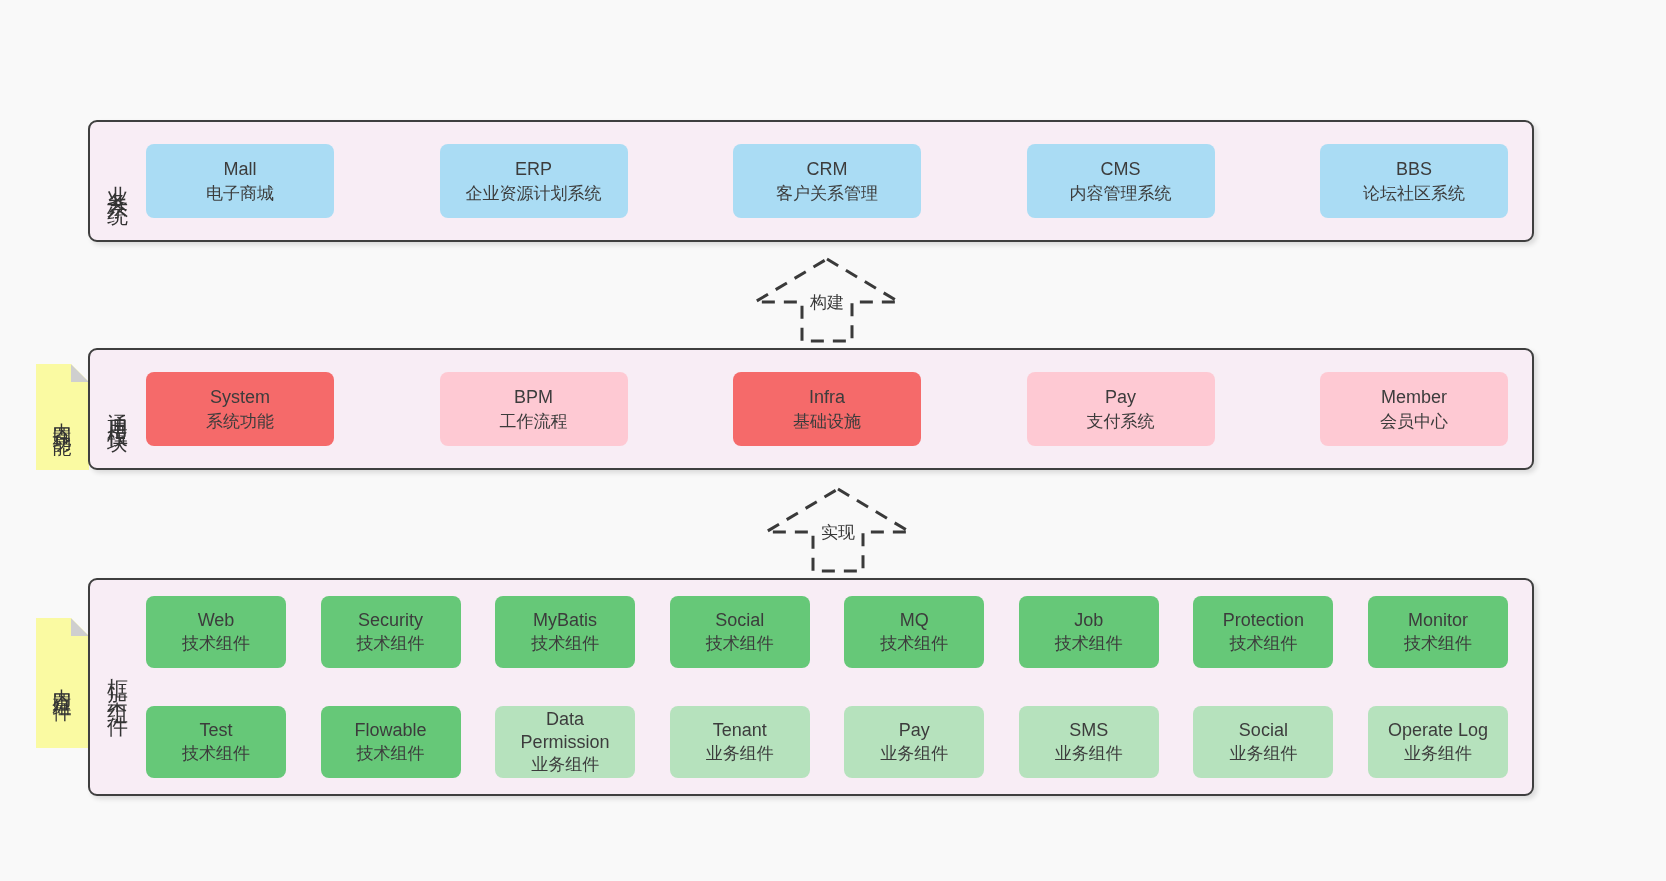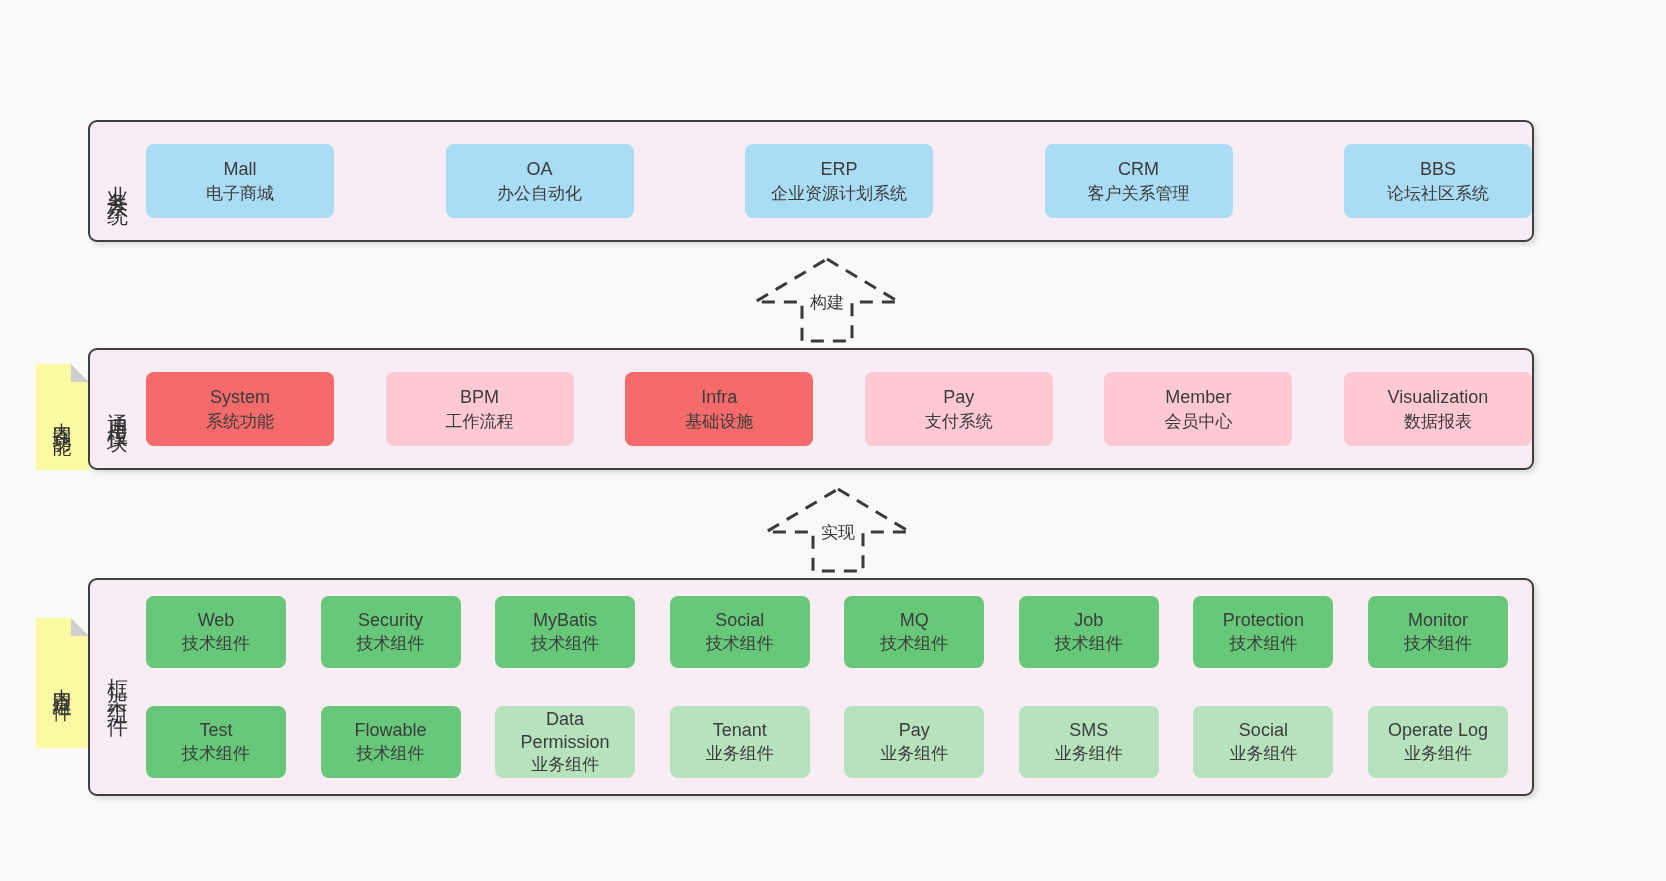--- a/index.html
+++ b/index.html
@@ -22,21 +22,21 @@
   .panel-mid{top:348px;height:122px;}
   .panel-bot{top:578px;height:218px;}
 
   .side-label{
     width:56px;flex:0 0 56px;display:flex;align-items:center;justify-content:center;
     font-size:21px;color:#333;
   }
   .v-text{writing-mode:vertical-lr;text-orientation:upright;letter-spacing:6px;line-height:1;}
   .panel-bot .v-text{letter-spacing:13px;}
 
-  .boxes{flex:1;display:flex;align-items:center;justify-content:space-between;}
+  .boxes{flex:1;display:flex;align-items:center;justify-content:space-between;padding-right:24px;}
   .rows{flex:1;display:flex;flex-direction:column;justify-content:center;gap:38px;padding-right:24px;}
   .row{display:flex;justify-content:space-between;}
 
   .box{
     width:188px;height:74px;border-radius:8px;box-sizing:border-box;
     display:flex;flex-direction:column;align-items:center;justify-content:center;
     text-align:center;line-height:1.38;padding:2px 6px;
   }
   .box .t{font-size:18px;}
   .box .s{font-size:17px;}
@@ -79,30 +79,30 @@
   <div class="panel panel-top">
     <div class="side-label">
       <span class="v-text">业务系统</span>
     </div>
     <div class="boxes">
       <div class="box blue">
         <span class="t">Mall</span>
         <span class="s">电子商城</span>
       </div>
       <div class="box blue">
-        <span class="t">OA</span>
-        <span class="s">办公自动化</span>
-      </div>
-      <div class="box blue">
         <span class="t">ERP</span>
         <span class="s">企业资源计划系统</span>
       </div>
       <div class="box blue">
         <span class="t">CRM</span>
         <span class="s">客户关系管理</span>
+      </div>
+      <div class="box blue">
+        <span class="t">CMS</span>
+        <span class="s">内容管理系统</span>
       </div>
       <div class="box blue">
         <span class="t">BBS</span>
         <span class="s">论坛社区系统</span>
       </div>
     </div>
   </div>
 
   <div class="arrow arrow1">
     <svg viewBox="0 0 150 88">
@@ -133,24 +133,20 @@
         <span class="s">基础设施</span>
       </div>
       <div class="box pink">
         <span class="t">Pay</span>
         <span class="s">支付系统</span>
       </div>
       <div class="box pink">
         <span class="t">Member</span>
         <span class="s">会员中心</span>
       </div>
-      <div class="box pink">
-        <span class="t">Visualization</span>
-        <span class="s">数据报表</span>
-      </div>
     </div>
   </div>
 
   <div class="arrow arrow2">
     <svg viewBox="0 0 150 88">
       <polygon points="75,3 147,46 100,46 100,85 50,85 50,46 3,46"></polygon>
     </svg>
     <span class="arrow-label">实现</span>
   </div>
 

